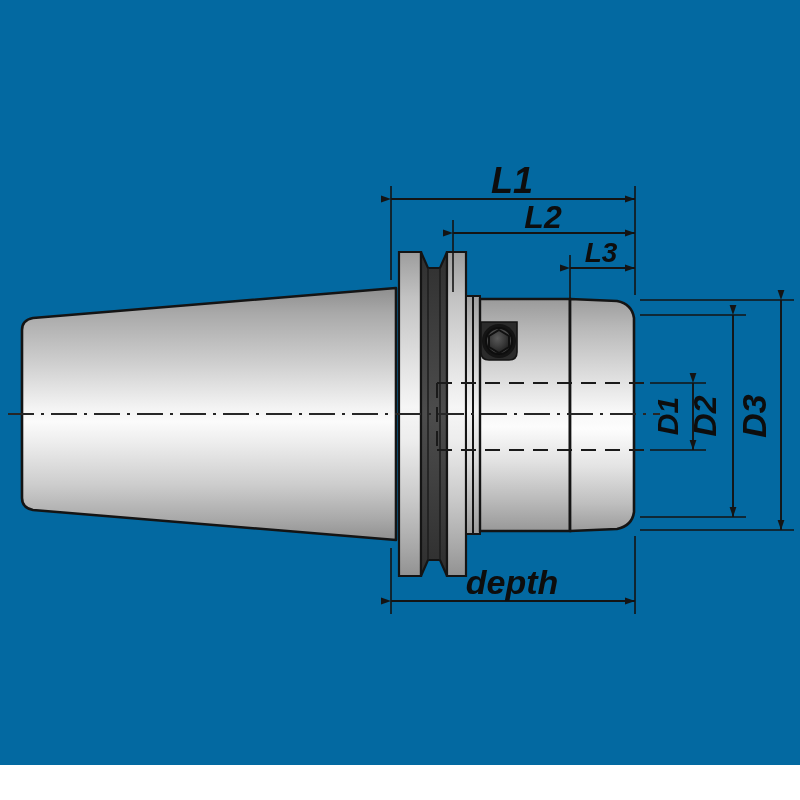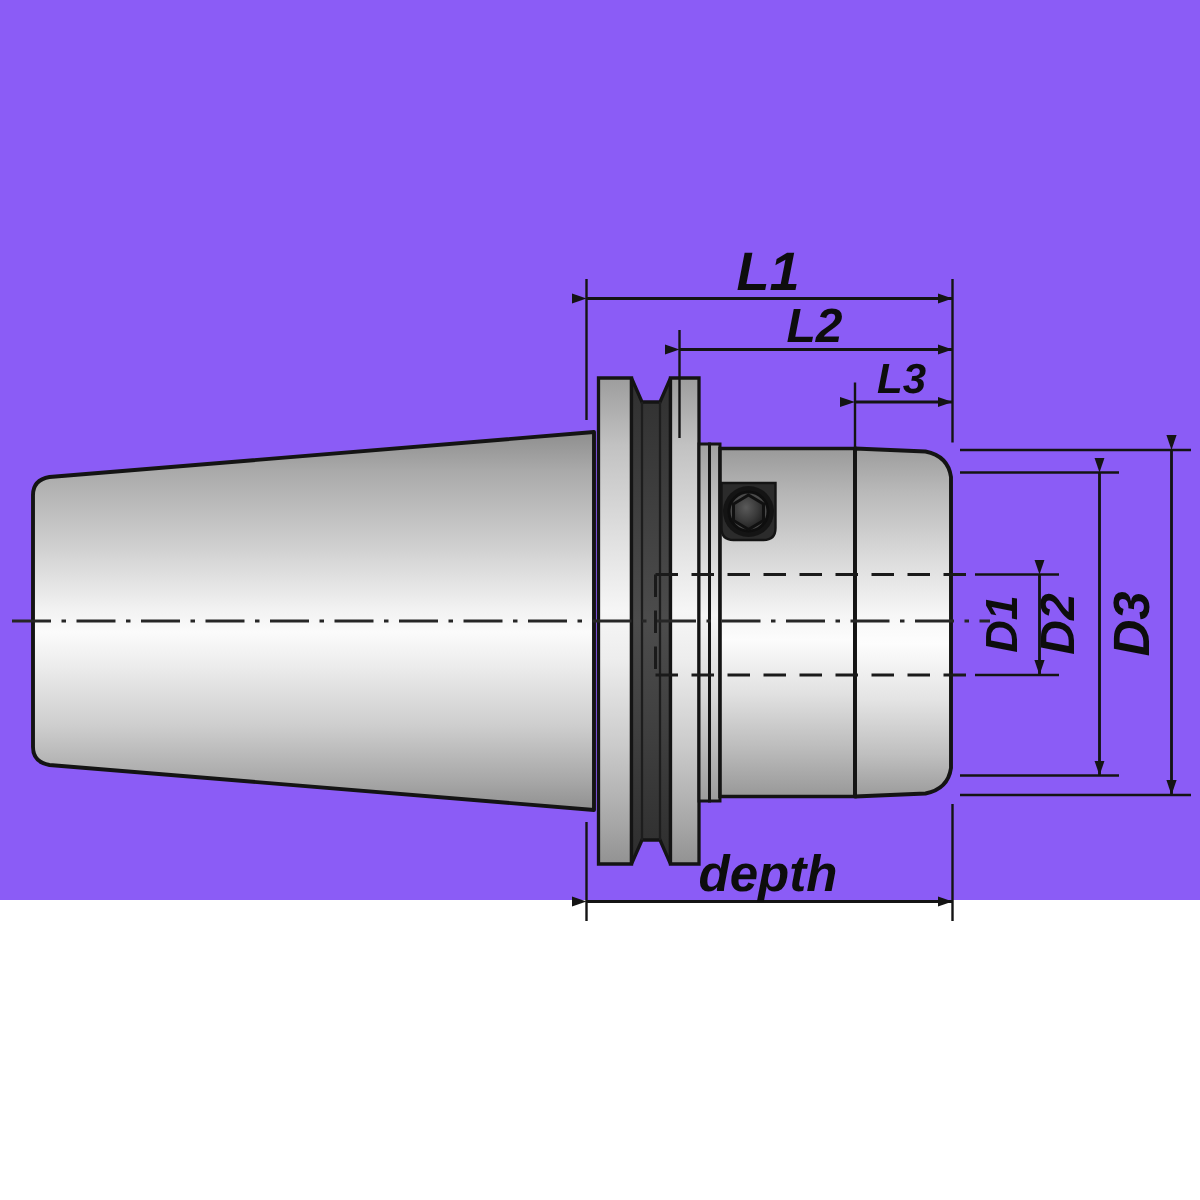--- a/index.html
+++ b/index.html
@@ -1,18 +1,18 @@
 <!DOCTYPE html>
 <html><head>
 <meta charset="utf-8">
 <style>
   html,body{margin:0;padding:0;background:#ffffff;}
   body{width:800px;height:800px;overflow:hidden;
        font-family:"Liberation Sans", sans-serif;}
-  #stage{position:relative;width:800px;height:600px;background:#8b5cf6;}
+  #stage{position:relative;width:800px;height:765px;background:#0369a1;}
   svg{display:block;}
   .dimlabel{font-family:"Liberation Sans", sans-serif;font-style:italic;
             font-weight:bold;fill:#0d0d0d;}
 </style>
 </head>
 <body>
 
 <div id="stage">
 <svg width="800" height="800" viewBox="0 0 800 800">
 

